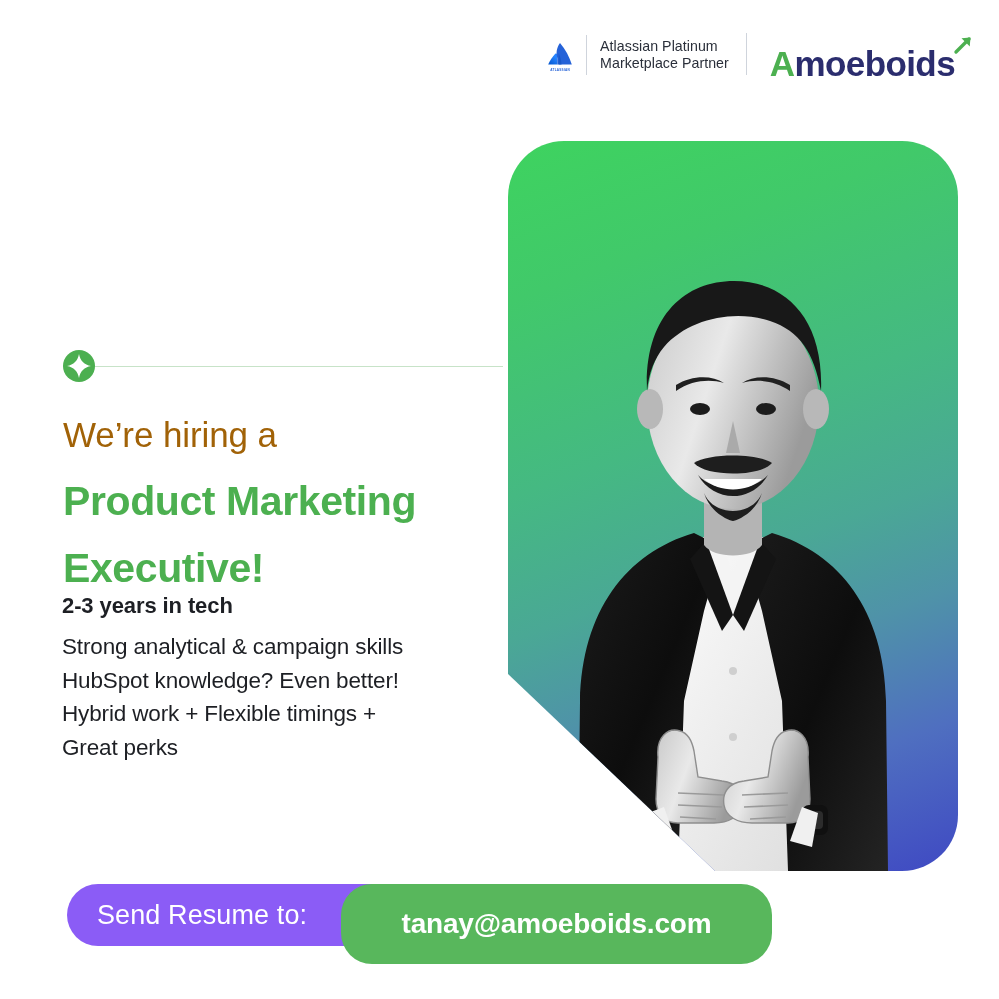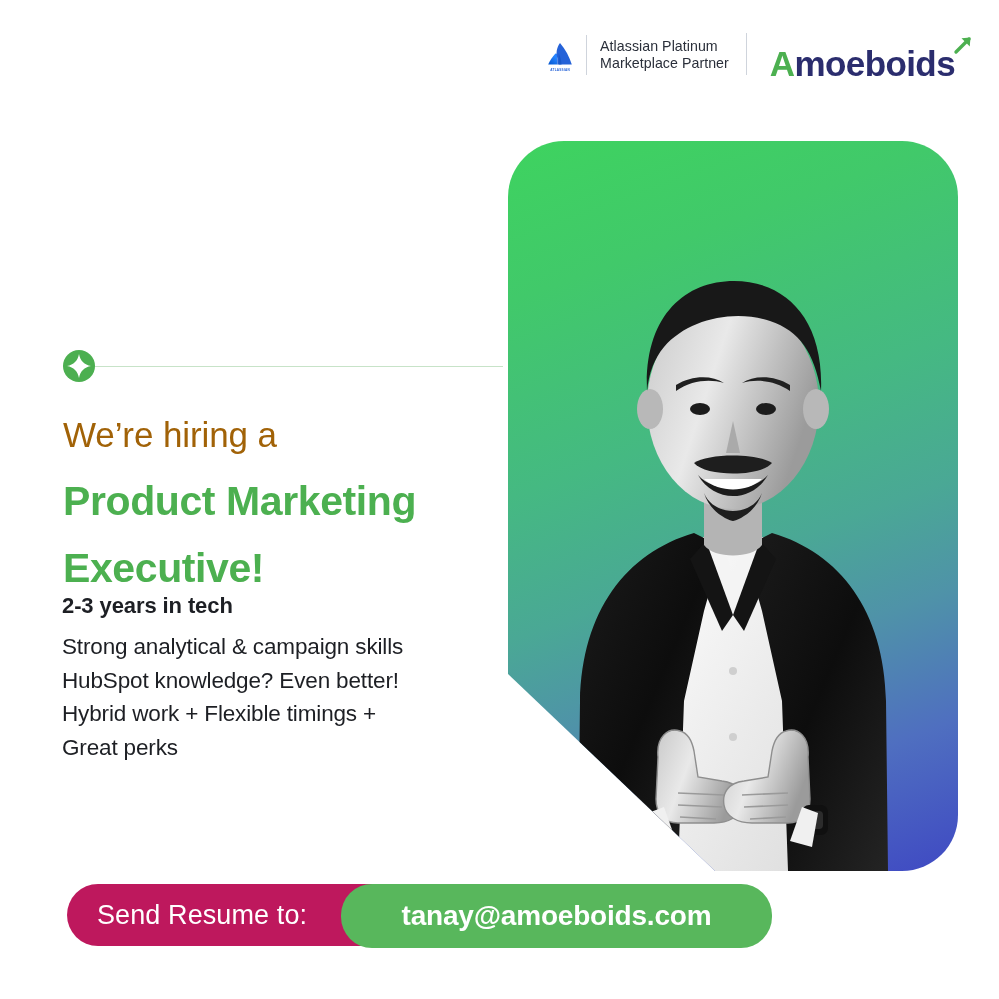--- a/index.html
+++ b/index.html
@@ -214,39 +214,39 @@
     top: 884px;
     width: 705px;
     height: 62px;
   }
   .cta-left {
     position: absolute;
     left: 0;
     top: 0;
     width: 430px;
     height: 62px;
-    background: #be185d;
+    background: #8b5cf6;
     border-radius: 31px;
     display: flex;
     align-items: center;
   }
   .cta-left-label {
     margin-left: 30px;
     color: #ffffff;
     font-size: 27px;
     font-weight: 400;
     letter-spacing: .1px;
     line-height: 1;
   }
   .cta-right {
     position: absolute;
     left: 274px;
     top: 0;
     width: 431px;
-    height: 64px;
+    height: 80px;
     background: #58b75c;
     border-radius: 31px;
     display: flex;
     align-items: center;
     justify-content: center;
   }
   .cta-email {
     color: #ffffff;
     font-size: 28px;
     font-weight: 700;

